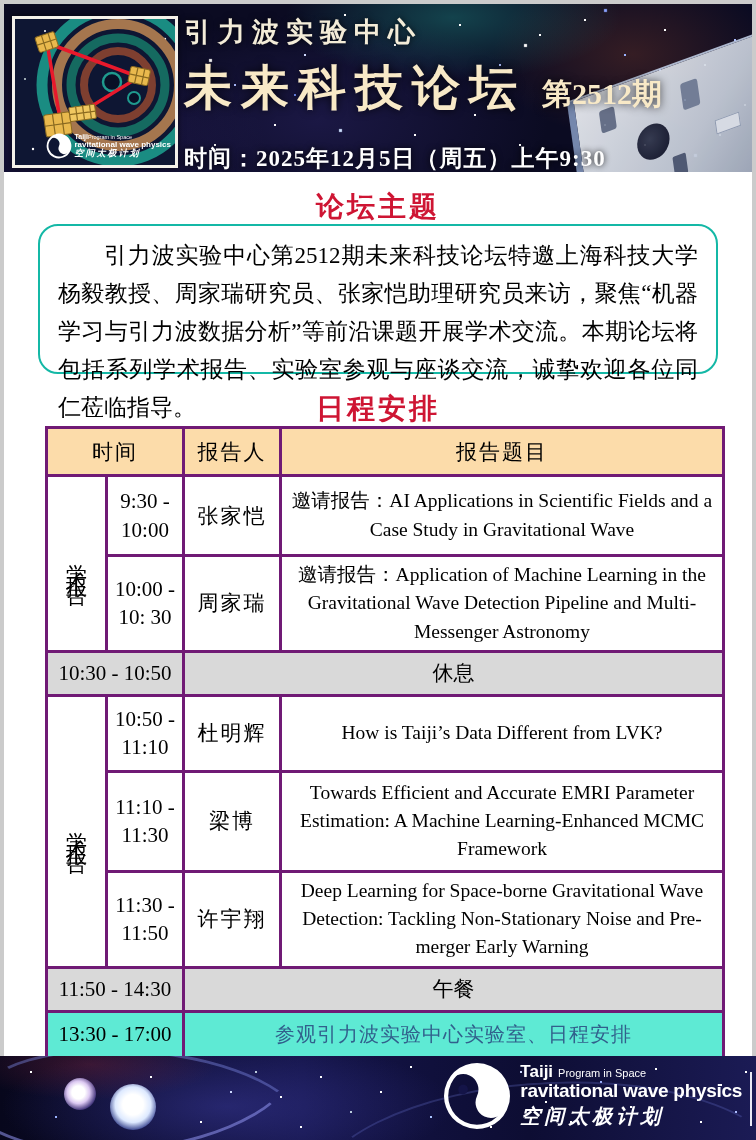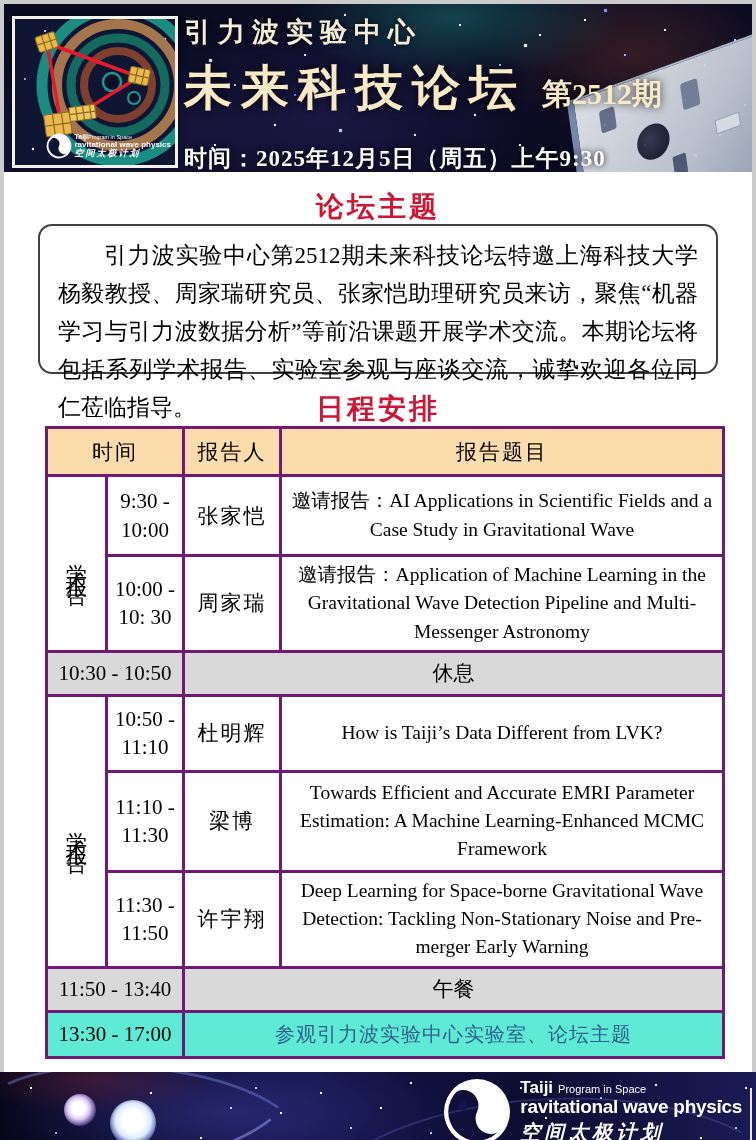--- a/index.html
+++ b/index.html
@@ -71,21 +71,21 @@
   .info-line { font-size:23px; font-weight:bold; color:#fefefe; margin-top:23px; letter-spacing:1px; text-shadow:0 0 6px rgba(0,0,0,.9); }
 
   
   .section-title {
     position:absolute; left:0; right:0; text-align:center;
     font-size:28px; font-weight:bold; color:#ce1533; letter-spacing:3px;
   }
   .theme-title { top:188px; }
   .theme-box {
     position:absolute; left:38px; right:38px; top:224px; height:150px;
-    border:2px solid #404040; border-radius:14px; background:#fff;
+    border:2px solid #14b8a6; border-radius:20px; background:#fff;
     padding:11px 18px 0 18px;
   }
   .theme-text {
     font-size:23px; line-height:38px; text-align:justify; text-indent:2em; color:#000;
   }
 
   
   .schedule-title { top:390px; }
   table.schedule {
     position:absolute; left:45px; top:426px; width:677px;
@@ -96,21 +96,21 @@
   .cell-time { font-size:21px; white-space:pre-line; line-height:1.35; }
   .cell-speaker { font-size:21px; letter-spacing:2px; }
   .cell-topic { font-size:19.5px; line-height:1.45; padding:4px 4px !important;font-family:Liberation Serif, serif; }
   .v-label { writing-mode:vertical-lr; text-orientation:upright; font-size:21px; letter-spacing:7px; display:inline-block; }
   tr.break-row td { background:#d9d9d9; font-size:21px; height:44px; }
   tr.visit-row td { background:#5eead4; font-size:21px; height:46px; }
   tr.visit-row td.visit-label { color:#31608c; font-size:20px; letter-spacing:1px; }
 
   
   .footer {
-    position:absolute; left:0; right:0; bottom:0; height:68px; z-index:60;
+    position:absolute; left:0; right:0; bottom:0; height:84px; z-index:60;
     background-color:#10103a;
     background-image:
       radial-gradient(ellipse 180px 50px at 12% 10%, rgba(140,40,60,.35), transparent 70%),
       radial-gradient(ellipse 300px 90px at 30% 60%, rgba(60,60,160,.5), transparent 75%),
       linear-gradient(90deg,#07071c 0%, #141448 40%, #0d0d33 70%, #1b1b55 100%);
     overflow:hidden;
   }
   .fstars { position:absolute; width:2px; height:2px; top:0; left:0; background:transparent;
     box-shadow: 320px 20px #fff, 350px 55px #bcd, 380px 35px #fff, 410px 10px #fff,
       430px 60px #aac4ff, 460px 30px #fff, 490px 70px #fff, 520px 15px #cdd9ff,
@@ -272,26 +272,26 @@
     <td class="cell-speaker">梁博</td>
     <td class="cell-topic">Towards Efficient and Accurate EMRI Parameter Estimation: A Machine Learning-Enhanced MCMC Framework</td>
   </tr>
   <tr style="height:92px;">
     <td class="cell-time">11:30 -
 11:50</td>
     <td class="cell-speaker">许宇翔</td>
     <td class="cell-topic">Deep Learning for Space-borne Gravitational Wave Detection: Tackling Non-Stationary Noise and Pre-merger Early Warning</td>
   </tr>
   <tr class="break-row">
-    <td colspan="2">11:50 - 13:40</td>
+    <td colspan="2">11:50 - 14:30</td>
     <td colspan="2">午餐</td>
   </tr>
   <tr class="visit-row">
     <td colspan="2">13:30 - 17:00</td>
-    <td colspan="2" class="visit-label">参观引力波实验中心实验室、论坛主题</td>
+    <td colspan="2" class="visit-label">参观引力波实验中心实验室、日程安排</td>
   </tr>
 </tbody>
   </table>
 
 <div class="footer">
   <i class="fstars"></i>
   <i class="arc-a"></i>
   <i class="arc-b"></i>
   <i class="arc-c"></i>
   <i class="orb-a"></i>

